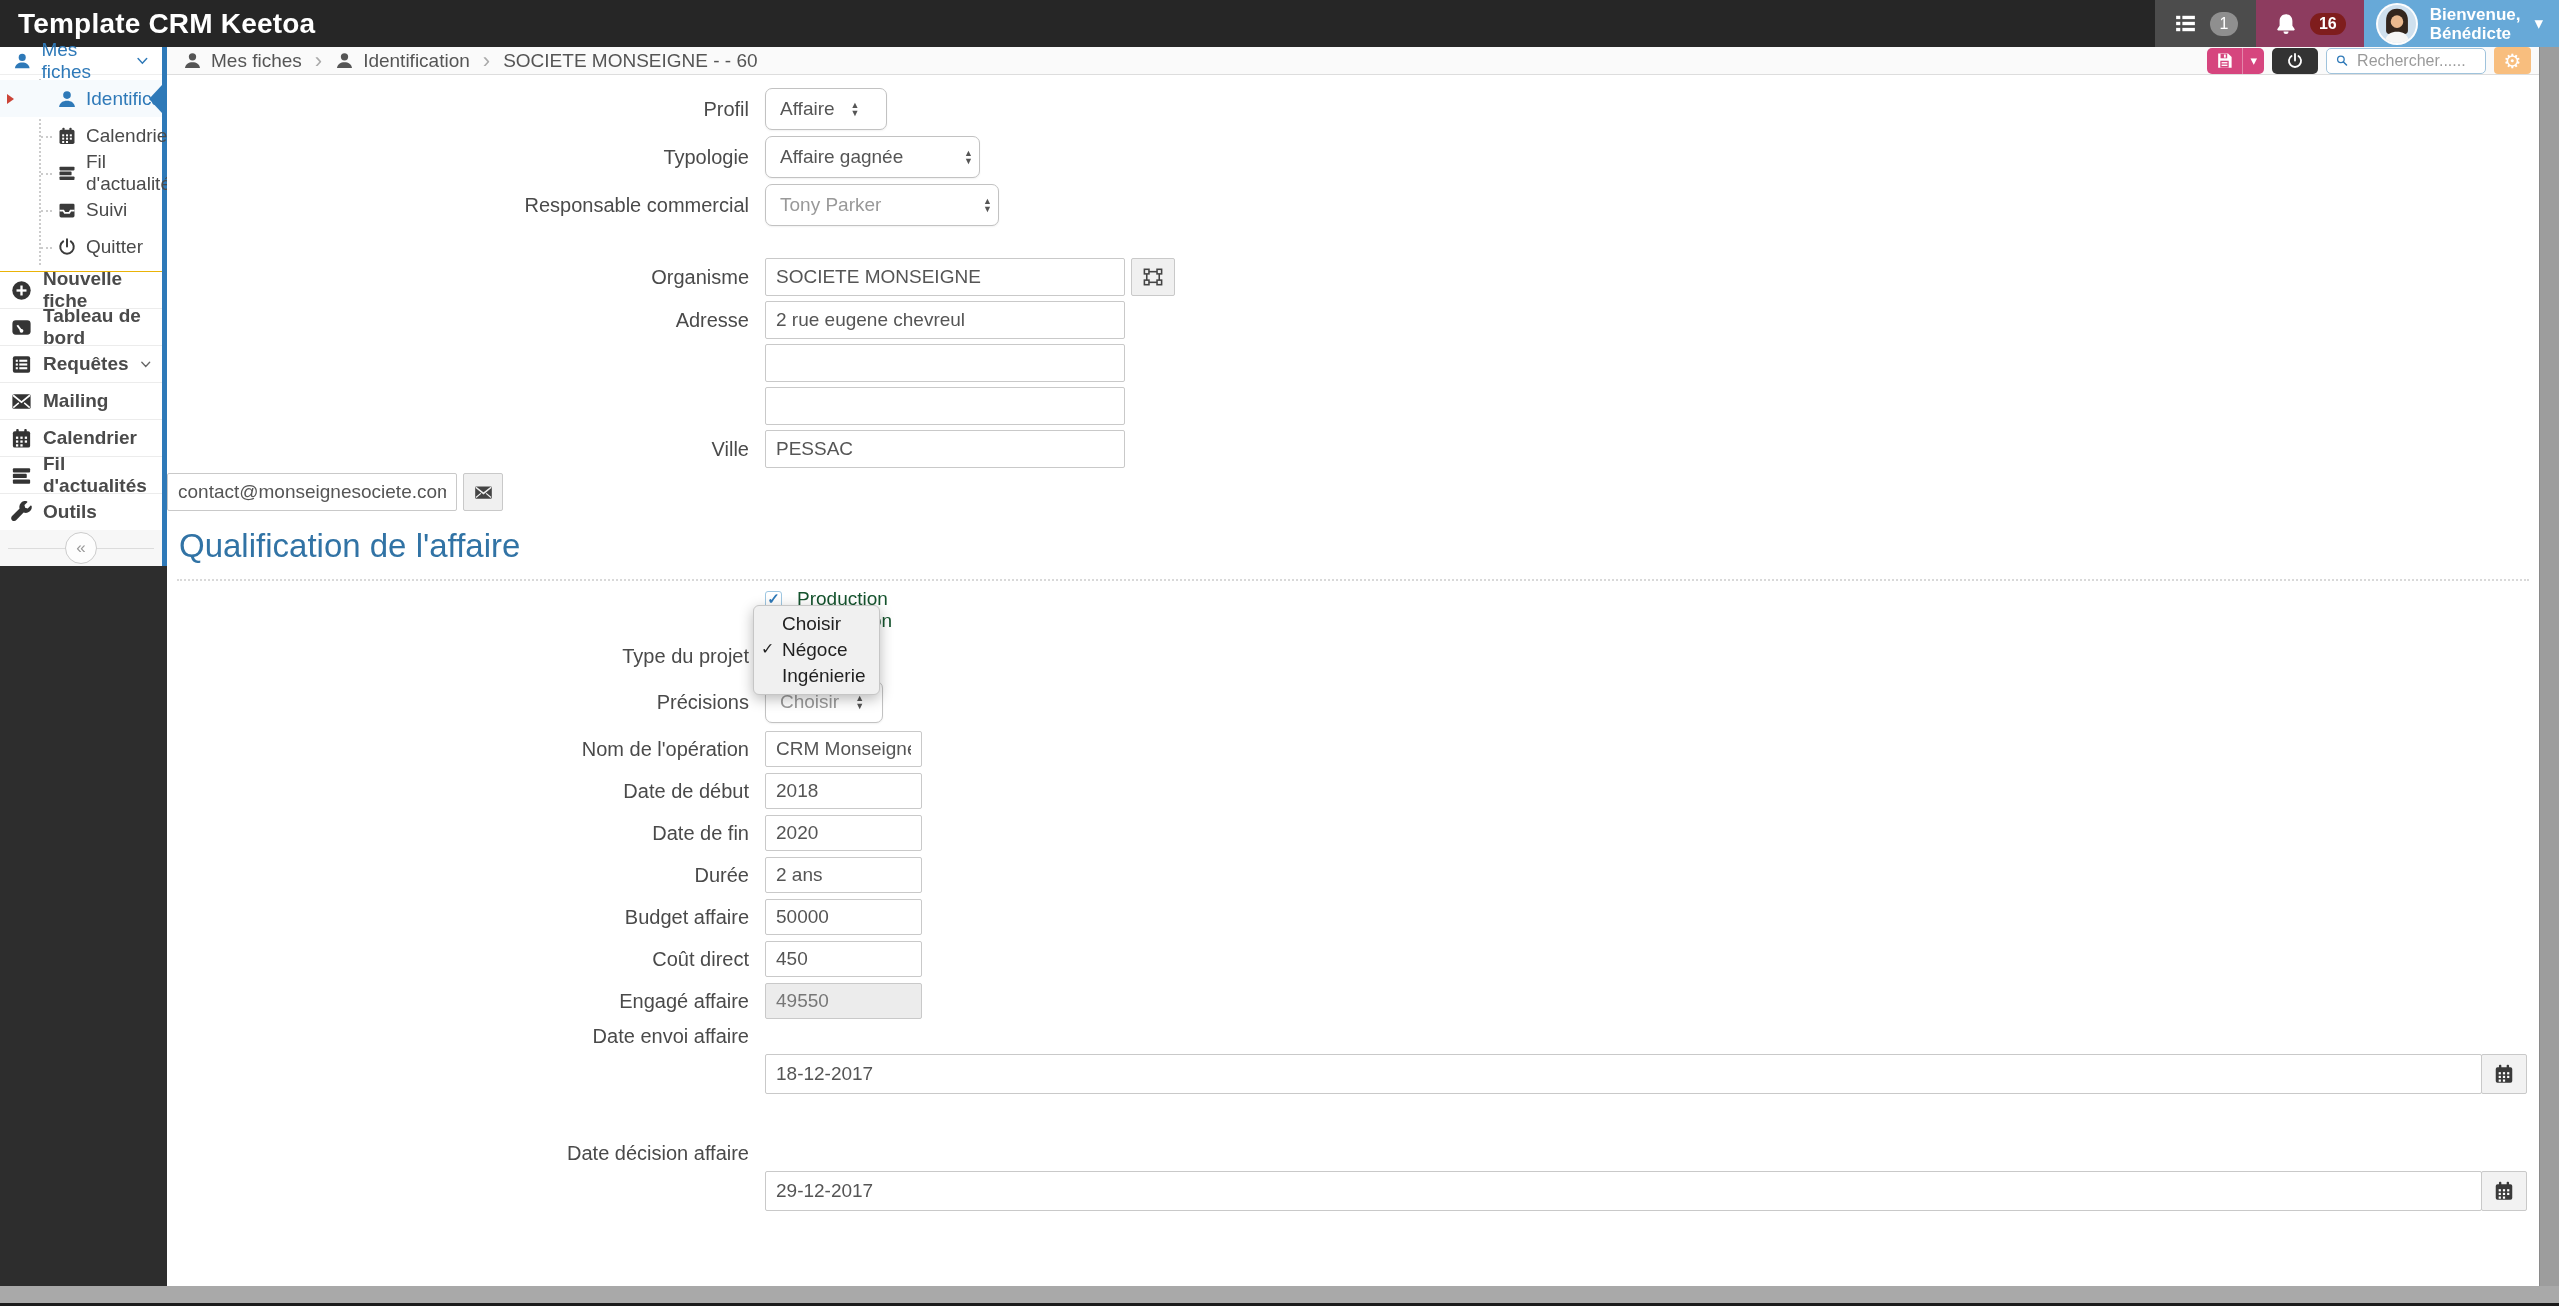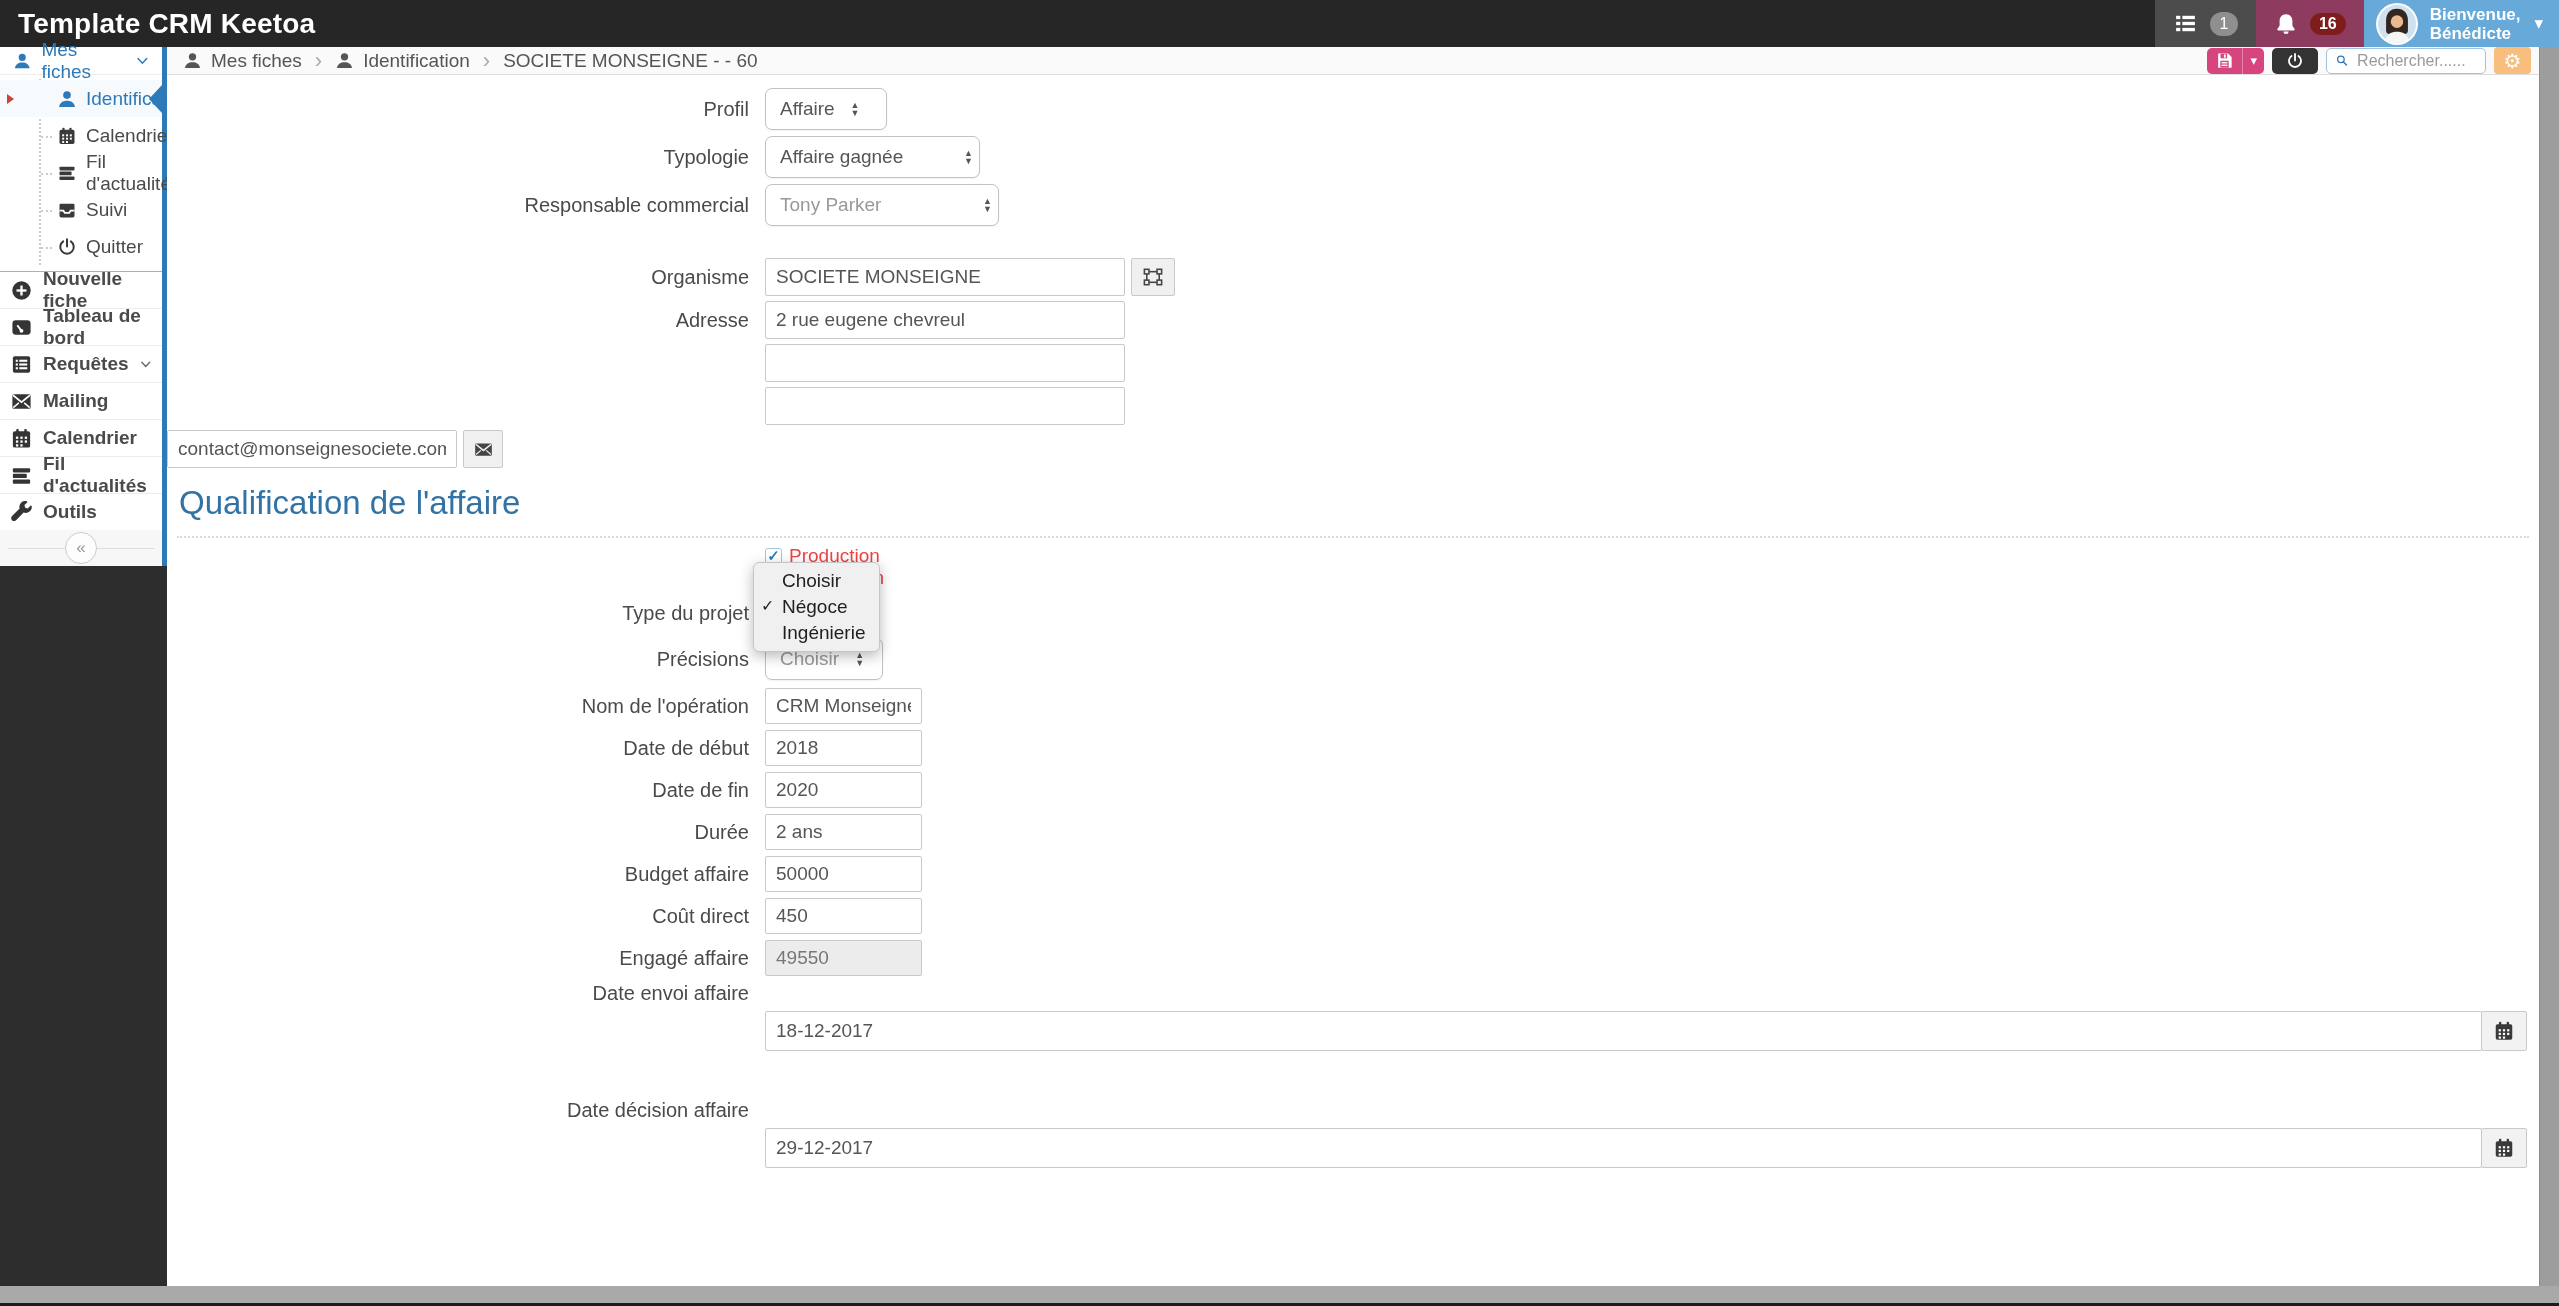--- a/index.html
+++ b/index.html
@@ -90,21 +90,21 @@
   .sel-arrows{display:flex;flex-direction:column;align-items:center;margin-left:16px;color:#555;}
   .sel-arrows i{font-style:normal;font-size:9px;line-height:8px;}
   .sel.gray{color:#999;}
   .row-selects{margin-bottom:6px;}
   .spacer24{height:26px;}
   .section-h{margin:6px 10px 0;color:#3173a5;font-size:33px;font-weight:normal;padding:10px 0 14px 2px;
              border-bottom:2px dotted #d9d9d9;}
   .cbrow{display:flex;align-items:center;margin:0 0 2px 598px;height:20px;}
   .cbx{width:17px;height:17px;border:1px solid #9ec7e2;border-radius:3px;background:#fff;display:flex;align-items:center;justify-content:center;
        color:#2e79b8;font-size:15px;font-weight:bold;box-sizing:border-box;}
-  .cblabel{font-size:19px;color:#ef4444;margin-left:7px;}
+  .cblabel{font-size:19px;color:#14532d;margin-left:15px;}
   .type-row{position:relative;height:46px;margin-bottom:2px;}
   .popup{position:absolute;left:586px;top:-28px;z-index:6;background:#f0f0f0;border:1px solid #c6c6c6;border-radius:6px;
          box-shadow:0 4px 14px rgba(0,0,0,.28);padding:5px 0;min-width:112px;font-size:19px;color:#1f1f1f;}
   .popup .opt{position:relative;padding:2px 14px 2px 28px;white-space:nowrap;}
   .popup .opt .chk{position:absolute;left:7px;top:2px;font-size:16px;}
   .dis{background:#ececec;color:#777;}
   .date-block{margin:6px 12px 0 0;}
   .date-label{width:598px;text-align:right;padding-right:16px;box-sizing:border-box;color:#4a4a4a;font-size:20px;margin-bottom:6px;padding-left:29px;}
   .date-line{display:flex;margin-left:598px;}
   .date-line input{flex:1;height:40px;}
@@ -449,20 +449,24 @@
         </div>
         <div class="frow addr">
           <div class="flabel"></div>
           <input class="tinp w360 h38" value="" style="">
         </div>
         <div class="frow addr">
           <div class="flabel"></div>
           <input class="tinp w360 h38" value="" style="">
         </div>
         <div class="frow addr">
+          <div class="flabel">Ville</div>
+          <input class="tinp w360 h38" value="PESSAC" style="">
+        </div>
+        <div class="frow addr">
           <input class="tinp w290 h38" value="contact@monseignesociete.com" style="">
           <span class="inp-btn" style="width:40px">
             <svg width="21" height="21" viewBox="0 0 24 24" fill="currentColor">
                 <use href="#i-env"></use>
               </svg>
           </span>
         </div>
 
         <h2 class="section-h">Qualification de l'affaire</h2>
 

